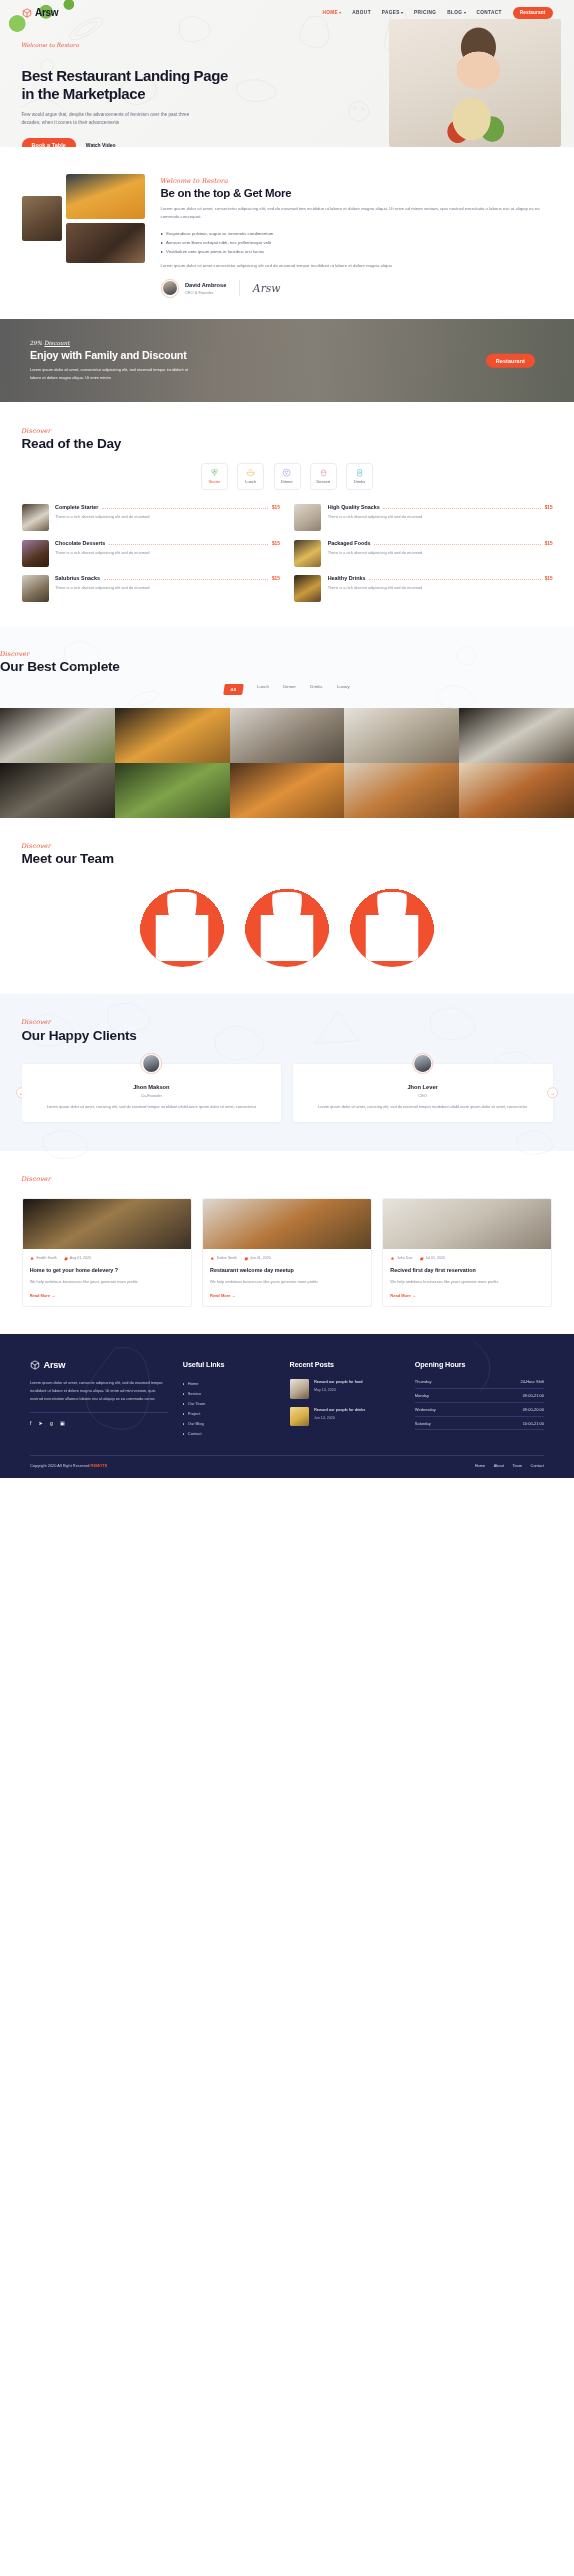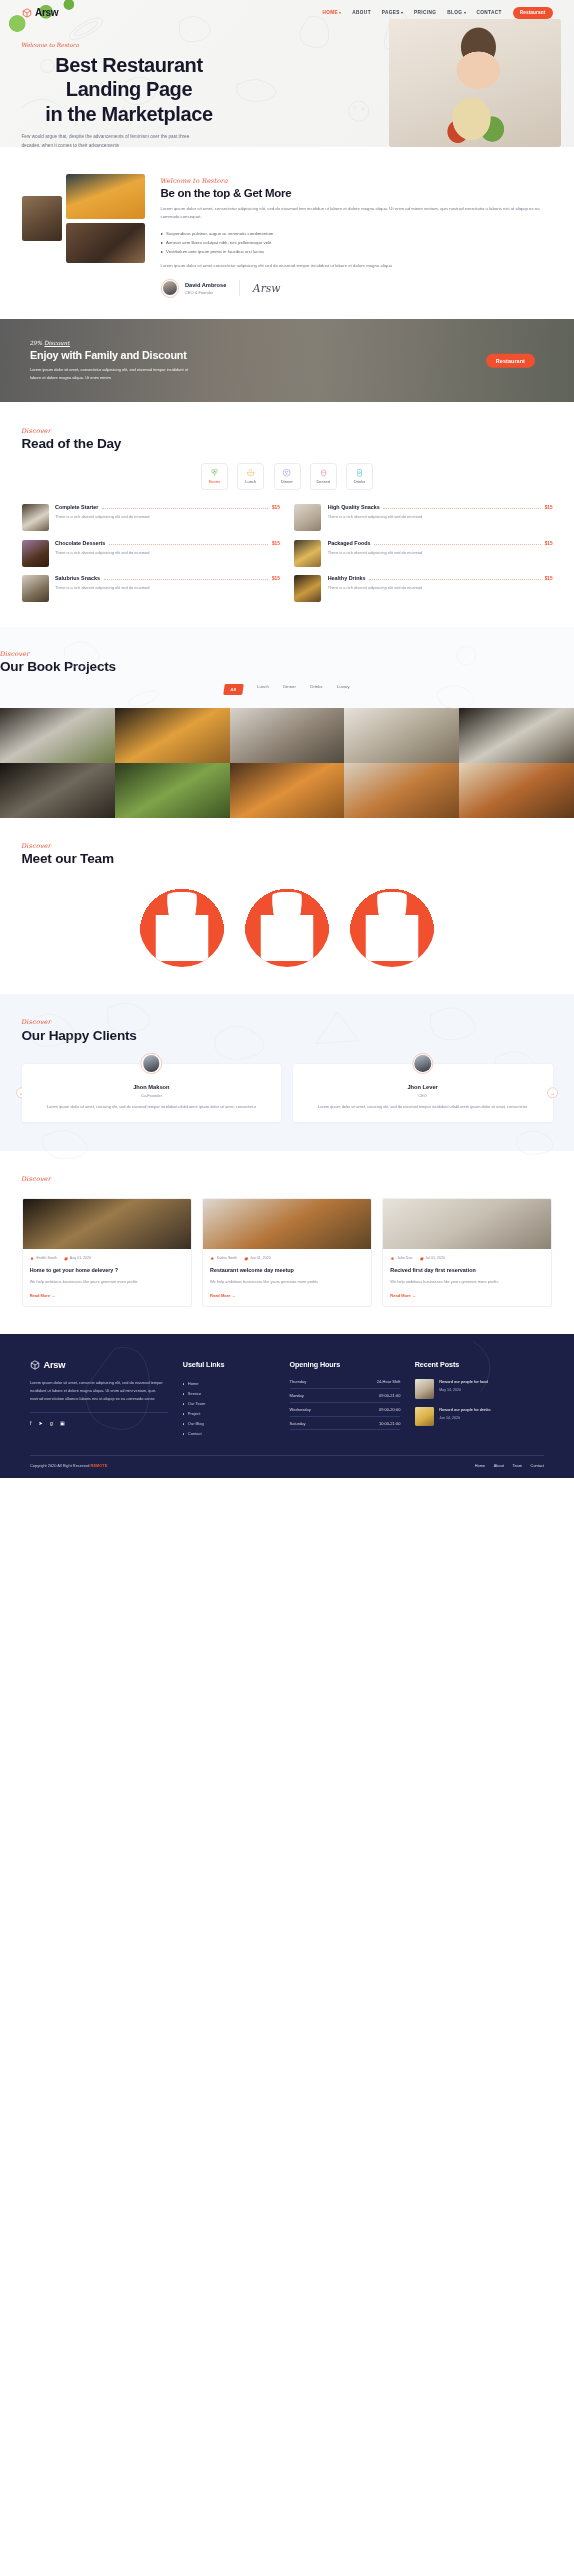--- a/index.html
+++ b/index.html
@@ -62,22 +62,22 @@
   .caret { width:0;height:0;border-left:1.4px solid transparent;border-right:1.4px solid transparent;border-top:2.2px solid currentColor; display:inline-block; }
   .nav-cta {
     background:#f1502f; color:#fff; border-radius:8.6px; padding:3.2px 7.2px;
     font-size:4.7px; font-weight:700; letter-spacing:0.1px; cursor:pointer; border:none;
   }
 
   .hero-inner { position:relative; z-index:4; display:flex; padding:16px 21.5px 0 21.5px; }
   .hero-copy { width:215px; padding-top:7.2px; }
   .hero-kicker { font-family:"DejaVu Serif",serif; font-style:italic; color:#f0553a; font-size:5.7px; }
   .hero-title {
-    font-size:20px; font-weight:700; line-height:1.22; color:#17192b;
-    letter-spacing:-0.4px; margin-top:5px;text-align:center;
+    font-size:15px; font-weight:700; line-height:1.22; color:#17192b;
+    letter-spacing:-0.4px; margin-top:19px;
   }
   .hero-text {
     font-size:4.7px; line-height:1.85; color:#6d7080; margin-top:7.2px; width:179px;
   }
   .hero-actions { display:flex; align-items:center; gap:10px; margin-top:10px; }
   .link-underline {
     font-size:5px; font-weight:700; color:#17192b; text-decoration:underline; cursor:pointer;
   }
   .hero-photo {
     position:absolute; right:13px; bottom:0; width:172px; height:128px;
@@ -504,21 +504,21 @@
     <svg class="doodles" viewBox="0 0 800 140" preserveAspectRatio="none">
       <g fill="none" stroke="#e8eaf0" stroke-width="1">
         <path d="M90 30 q24 -20 44 2 q12 14 -10 22 q-28 8 -34 -12z"></path>
         <circle cx="650" cy="40" r="13"></circle>
         <path d="M610 90 q28 -18 48 4 q10 12 -12 18 q-30 6 -36 -14z"></path>
         <ellipse cx="200" cy="100" rx="22" ry="8" transform="rotate(-20 200 100)"></ellipse>
       </g>
     </svg>
     <div class="sec-head">
       <div class="script-label">Discover</div>
-      <h2>Our Book Projects</h2>
+      <h2>Our Best Complete</h2>
     </div>
     <div class="proj-filters">
       <span class="proj-filter active">All</span>
       <span class="proj-filter">Lunch</span>
       <span class="proj-filter">Dinner</span>
       <span class="proj-filter">Drinks</span>
       <span class="proj-filter">Luxury</span>
     </div>
     <div class="proj-grid">
       <div class="proj-cell" style="background:linear-gradient(150deg,#2e2a24,#c8c3ba 45%,#6a7b44)"></div>
@@ -713,60 +713,60 @@
               <span>Our Blog</span>
             </li>
           <li>
               <i class="dot"></i>
               <span>Contact</span>
             </li>
         </ul>
       </div>
 
       <div>
-        <div class="f-title">Opening Hours</div>
-        <div class="f-hours">
-          <div class="f-hour">
-              <span>Thursday</span>
-              <span>24-Hour Shift</span>
-            </div>
-          <div class="f-hour">
-              <span>Monday</span>
-              <span>09:00-21:00</span>
-            </div>
-          <div class="f-hour">
-              <span>Wednesday</span>
-              <span>09:00-20:00</span>
-            </div>
-          <div class="f-hour">
-              <span>Saturday</span>
-              <span>10:00-21:00</span>
-            </div>
-        </div>
-      </div>
-
-      <div>
         <div class="f-title">Recent Posts</div>
         <div class="f-posts">
           <div class="f-post">
             <div class="f-post-img" style="background:linear-gradient(150deg,#e8e4dc,#b9a88f 55%,#6d5c43)"></div>
             <div>
               <div class="f-post-title">Reward our people for food</div>
               <div class="f-post-date">May 14, 2020</div>
             </div>
           </div>
           <div class="f-post">
             <div class="f-post-img" style="background:linear-gradient(150deg,#f0d98f,#d9ae45 55%,#8b7030)"></div>
             <div>
               <div class="f-post-title">Reward our people for drinks</div>
               <div class="f-post-date">Jun 14, 2020</div>
             </div>
           </div>
         </div>
       </div>
+
+      <div>
+        <div class="f-title">Opening Hours</div>
+        <div class="f-hours">
+          <div class="f-hour">
+              <span>Thursday</span>
+              <span>24-Hour Shift</span>
+            </div>
+          <div class="f-hour">
+              <span>Monday</span>
+              <span>09:00-21:00</span>
+            </div>
+          <div class="f-hour">
+              <span>Wednesday</span>
+              <span>09:00-20:00</span>
+            </div>
+          <div class="f-hour">
+              <span>Saturday</span>
+              <span>10:00-21:00</span>
+            </div>
+        </div>
+      </div>
     </div>
 
     <div class="f-bottom-rule"></div>
     <div class="f-bottom">
       <div class="f-copy">
         <span>Copyright 2020 All Right Reserved</span>
         <b>REMOTE</b>
       </div>
       <div class="f-bottom-links">
         <span>Home</span>

